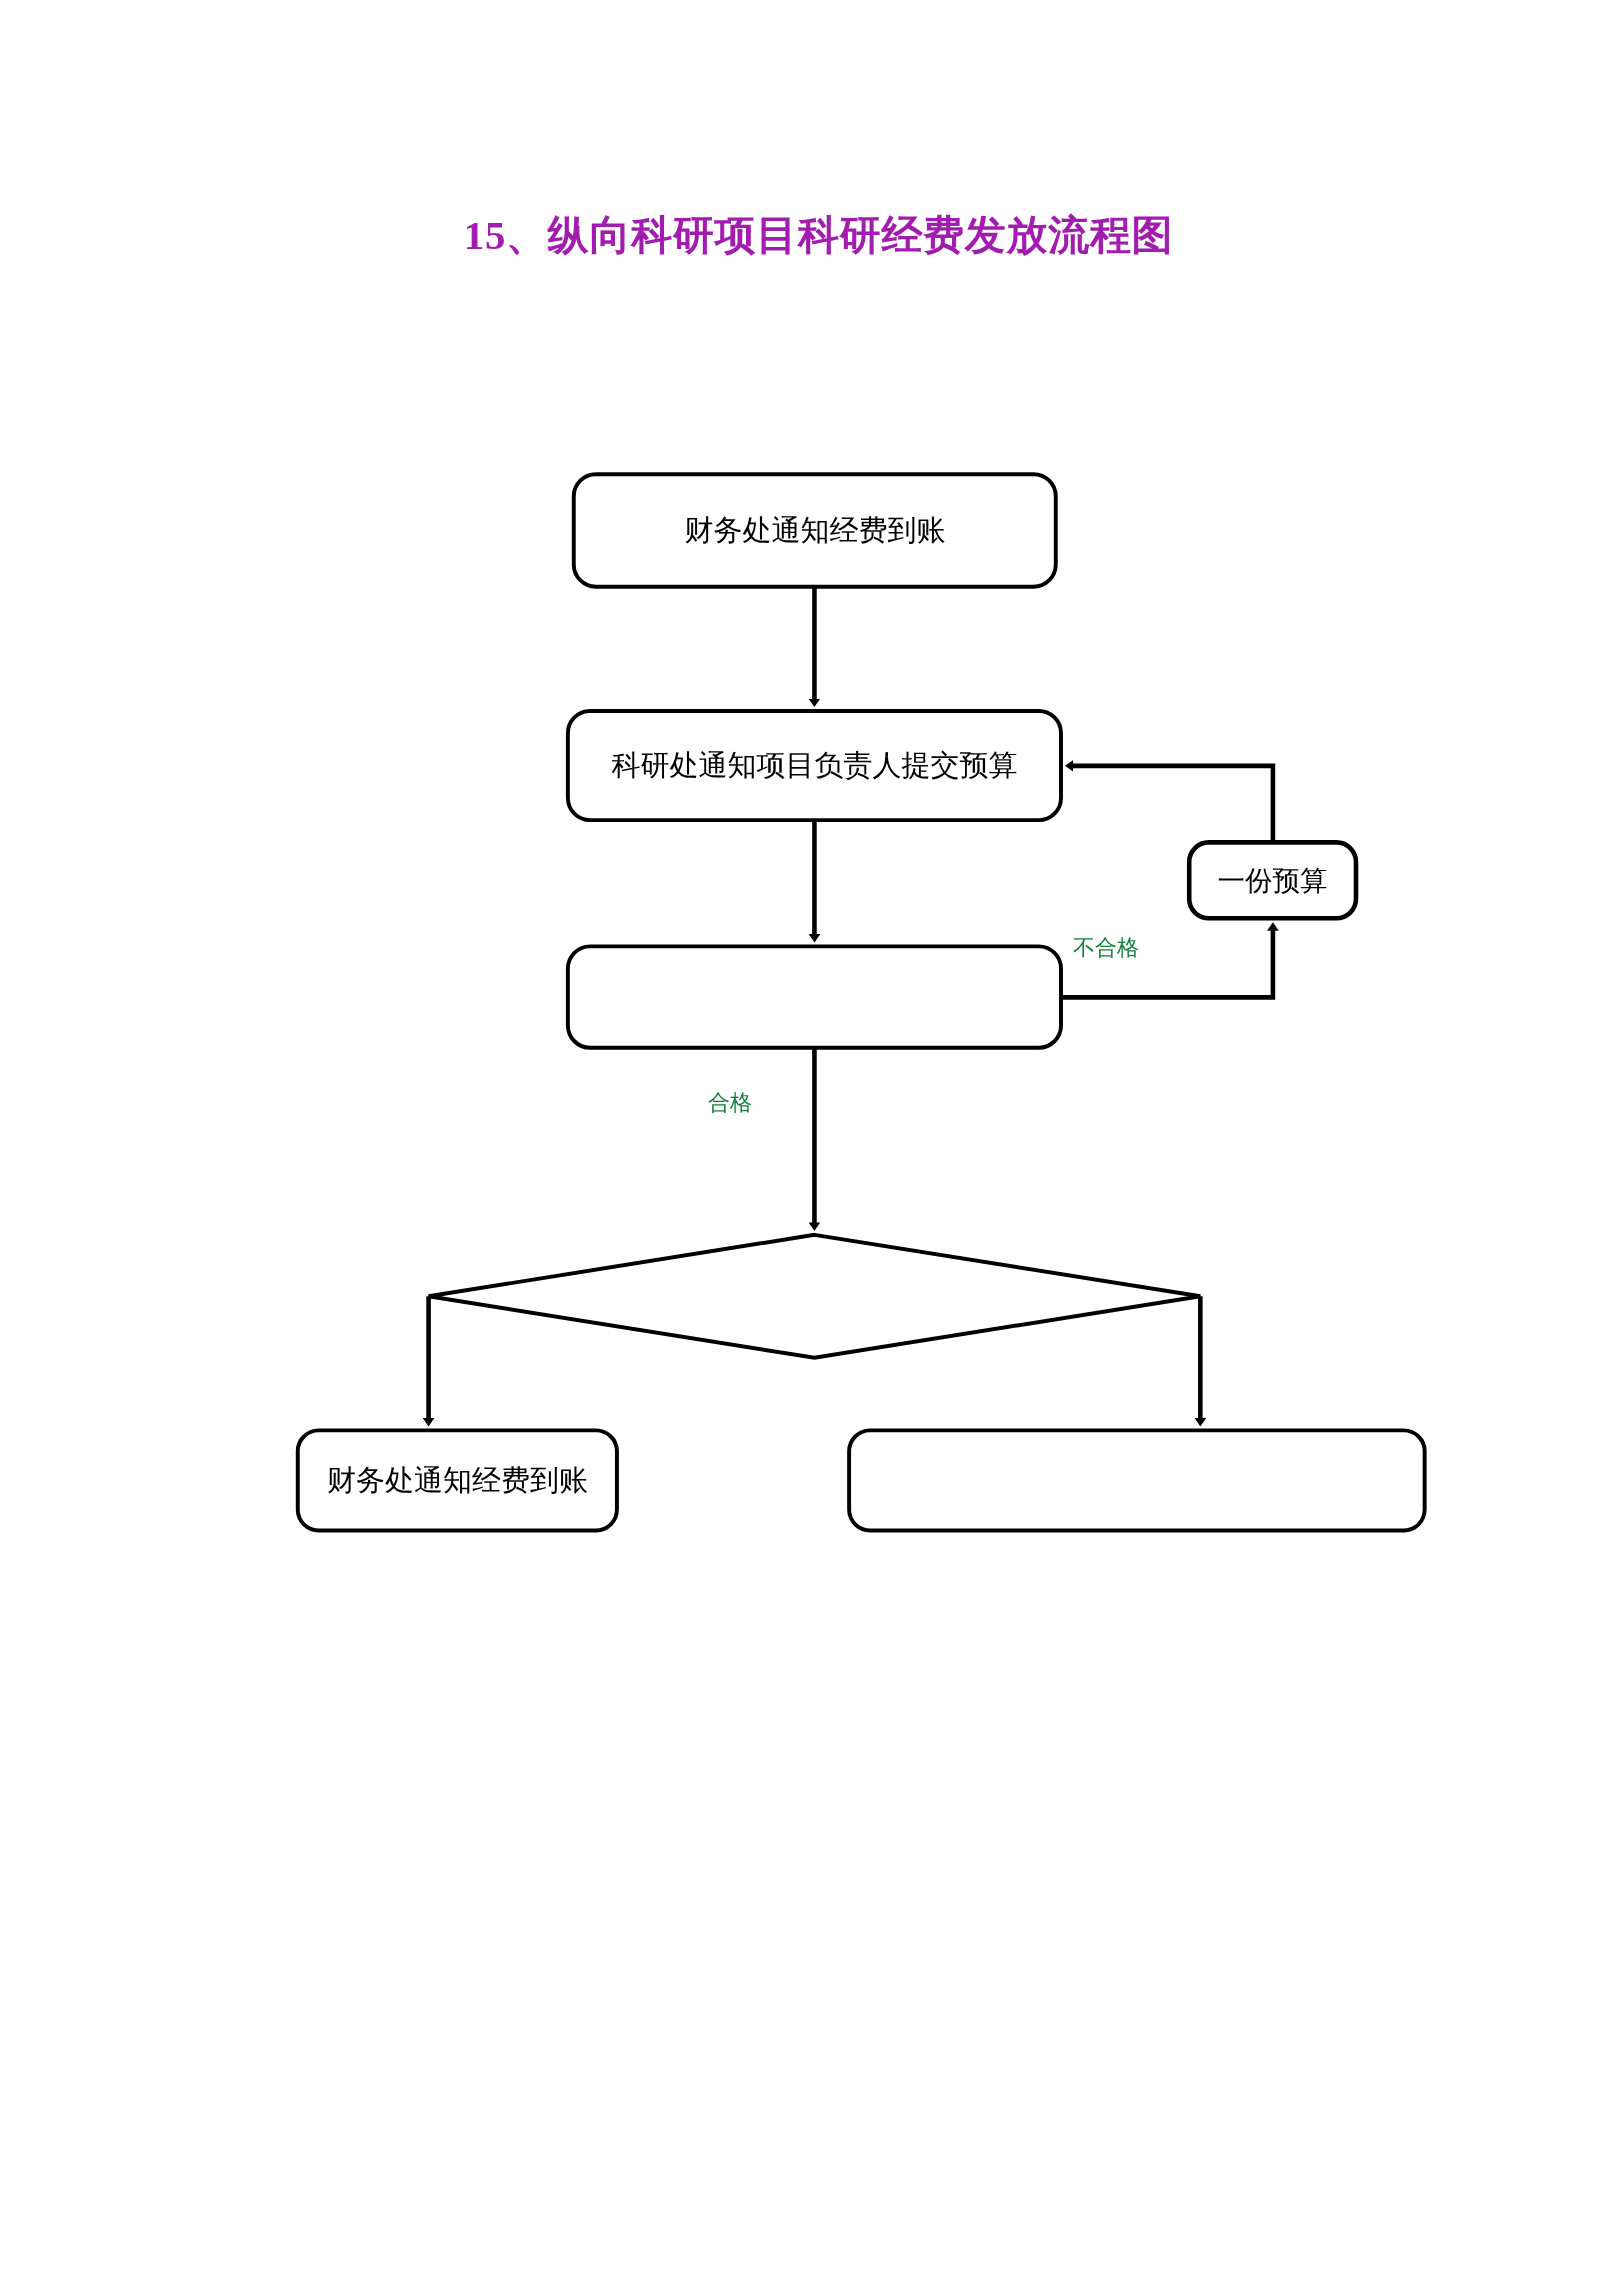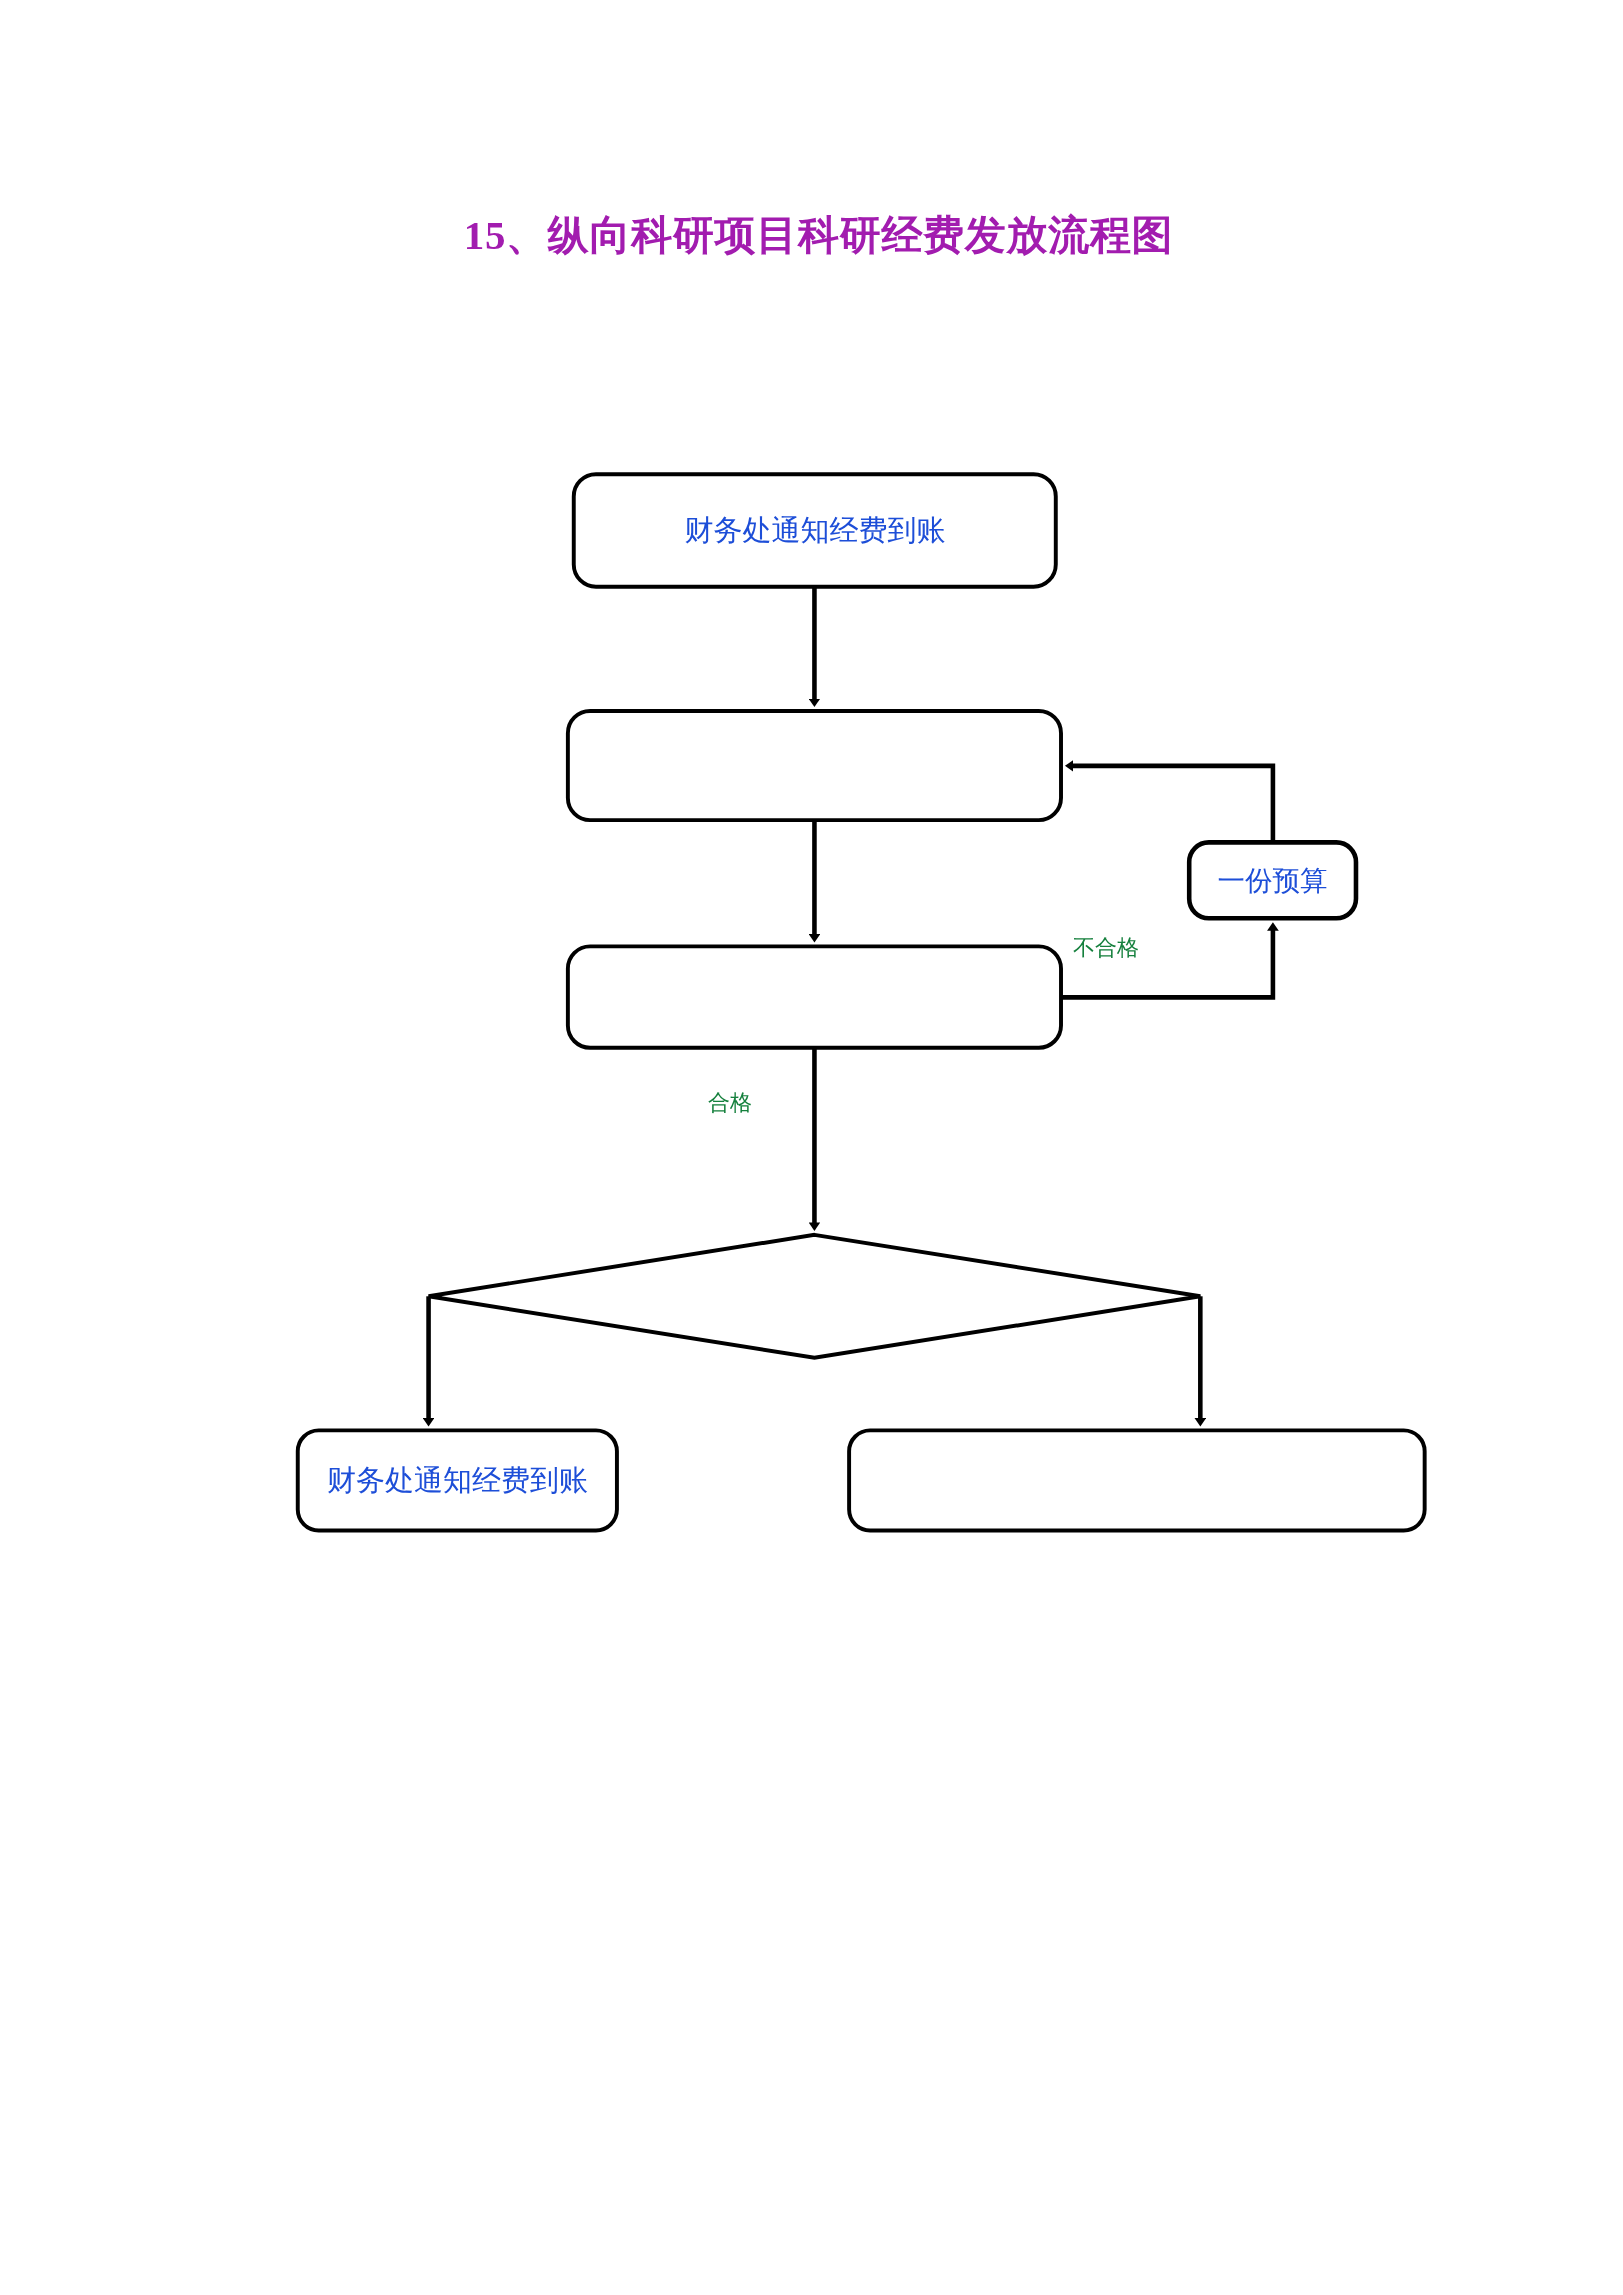--- a/index.html
+++ b/index.html
@@ -37,21 +37,21 @@
     top: 0;
     width: 1623px;
     height: 2295px;
   }
   .node-label {
     position: absolute;
     display: flex;
     align-items: center;
     justify-content: center;
     text-align: center;
-    color: #1d4ed8;
+    color: #000000;
     font-family: Liberation Serif, serif;
     font-size: 29px;
     line-height: 1.15;
     white-space: nowrap;
     pointer-events: none;
   }
   .edge-label {
     position: absolute;
     color: #15803d;
     font-family: "Liberation Serif", "DejaVu Serif", serif;
@@ -102,20 +102,21 @@
       <path d="M1245,1602 L1245,1873" fill="none" stroke="#000000" stroke-width="7" marker-end="url(#arrow-down)"></path>
 
       <path d="M655,1982 L655,2172" fill="none" stroke="#000000" stroke-width="7" marker-end="url(#arrow-down)"></path>
 
       <path d="M1835,1982 L1835,2172" fill="none" stroke="#000000" stroke-width="7" marker-end="url(#arrow-down)"></path>
     </g>
   </svg>
 
   <div class="node-label" style="left:574px; top:474px; width:482px; height:113px;">财务处通知经费到账</div>
 
+  <div class="node-label" style="left:568px; top:711px; width:493px; height:109px;">科研处通知项目负责人提交预算</div>
 
 
   <div class="node-label" style="left:1189px; top:843px; width:167px; height:76px; font-size:27.5px;">一份预算</div>
 
 
   <div class="node-label" style="left:298px; top:1431px; width:319px; height:100px;">财务处通知经费到账</div>
 
 
   <div class="edge-label" style="left:1073px; top:937px;">不合格</div>
 

